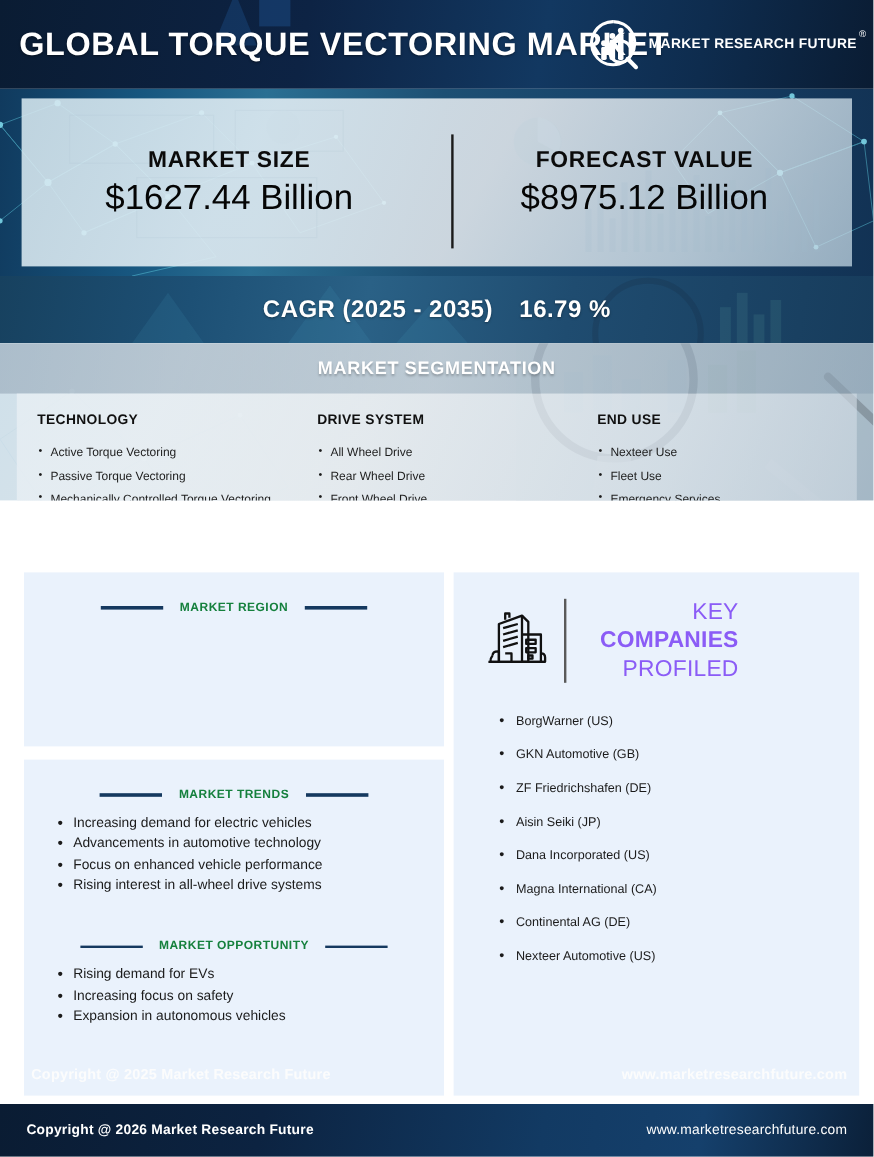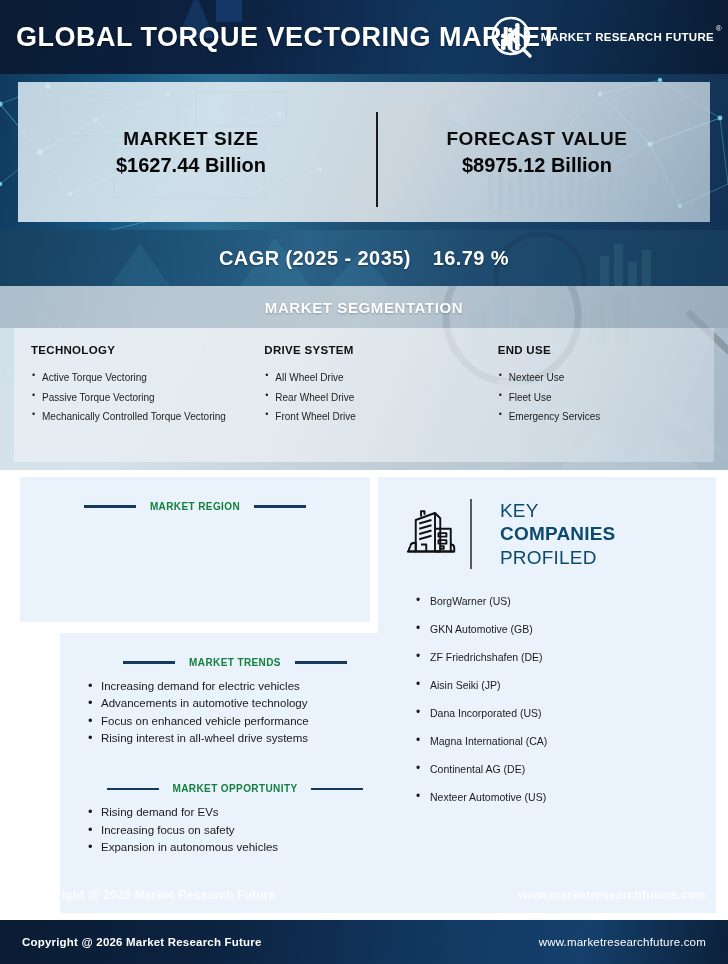--- a/index.html
+++ b/index.html
@@ -53,21 +53,21 @@
     overflow:hidden;
   }
   .hero-chartbg { position:absolute; inset:0; opacity:.30; }
   .hero-row { position:absolute; inset:0; display:flex; align-items:center; }
   .hero-col { flex:1; text-align:center; position:relative; z-index:3; }
   .hero-label {
     font-size:19px; font-weight:bold; color:#0b0b0b; letter-spacing:.6px;
     margin-bottom:4px;
   }
   .hero-value {
-    font-size:20px; font-weight:bold; color:#050505; letter-spacing:0px;
+    font-size:29px; font-weight:normal; color:#050505; letter-spacing:0px;
   }
   .hero-divider {
     position:absolute; left:358px; top:30px; width:2px; height:95px;
     background:#1a1a1a; z-index:4;
   }
 
   
   .cagr {
     position:absolute; left:0; top:230px; width:728px; height:56px;
     background: linear-gradient(100deg, #17415f 0%, #1d5075 22%, #2a6186 42%, #1f4c70 65%, #173c5c 100%);
@@ -78,21 +78,21 @@
     position:absolute; inset:0; display:flex; align-items:center; justify-content:center;
     gap:22px; z-index:3;
   }
   .cagr-label { font-size:20px; font-weight:bold; color:#fff; letter-spacing:.4px;
     text-shadow:0 1px 2px rgba(0,0,0,.4); }
   .cagr-value { font-size:20px; font-weight:bold; color:#fff; letter-spacing:.4px;
     text-shadow:0 1px 2px rgba(0,0,0,.4); }
 
   
   .segwrap {
-    position:absolute; left:0; top:286px; width:728px; height:184px;
+    position:absolute; left:0; top:286px; width:728px; height:131px;
     background: linear-gradient(115deg,#cfe0ea 0%, #d7e3ea 20%, #c8d4dc 45%, #b9c7d1 70%, #9fb2c1 100%);
     overflow:hidden;
   }
   .seg-photo { position:absolute; inset:0; opacity:.55; }
   .seg-title-band {
     position:absolute; left:0; top:0; width:728px; height:42px;
     background: linear-gradient(100deg, rgba(150,168,184,.62) 0%, rgba(178,193,205,.55) 50%, rgba(140,162,180,.6) 100%);
     display:flex; align-items:center; justify-content:center; z-index:3;
   }
   .seg-title { font-size:15px; font-weight:bold; color:#ffffff; letter-spacing:.6px;
@@ -114,21 +114,21 @@
   }
   .seg-col li::before {
     content:"•"; position:absolute; left:1px; top:-1px; font-size:9px; color:#1d1d1d;
   }
 
   
   .lower { position:absolute; left:0; top:470px; width:728px; height:450px; background:#ffffff; }
 
   .panel { background:#eaf2fc; position:absolute; }
   .panel-region { left:20px; top:7px; width:350px; height:145px; }
-  .panel-trends { left:20px; top:163px; width:350px; height:280px;margin-left:40px; }
+  .panel-trends { left:20px; top:163px; width:350px; height:280px; }
   .panel-companies { left:378px; top:7px; width:338px; height:436px; }
 
   .sechead {
     display:flex; align-items:center; justify-content:center; gap:14px;
     padding-top:24px;
   }
   .sechead .rule { width:52px; height:2.5px; background:#15395f; }
   .sechead .txt { font-size:10px; font-weight:bold; color:#15803d; letter-spacing:.4px; }
 
   .bullets { list-style:none; padding:10px 0 0 28px; }
@@ -136,21 +136,21 @@
     font-size:11.5px; color:#1b1b1b; line-height:1.42; position:relative; padding-left:13px;
     margin-bottom:1px;
   }
   .bullets li::before { content:"•"; position:absolute; left:0; top:-1px; font-size:13px; }
 
   
   .kc-head { display:flex; align-items:center; padding:22px 0 0 22px; gap:14px; }
   .kc-icon { width:56px; height:56px; flex:none; }
   .kc-vrule { width:2px; height:70px; background:#5a5a5a; }
   .kc-words { padding-left:14px; line-height:1.22; }
-  .kc-words div { font-size:19px; color:#0c4a6e; letter-spacing:.2px; }
+  .kc-words div { font-size:19px; color:#8b5cf6; letter-spacing:.2px;text-align:right; }
   .kc-words .b { font-weight:bold; }
   .kc-list { list-style:none; padding:26px 0 0 38px; }
   .kc-list li {
     font-size:10.5px; color:#1b1b1b; position:relative; padding-left:14px;
     margin-bottom:16px;
   }
   .kc-list li::before { content:"•"; position:absolute; left:0; top:-2px; font-size:12px; }
 
   
   .wm {

